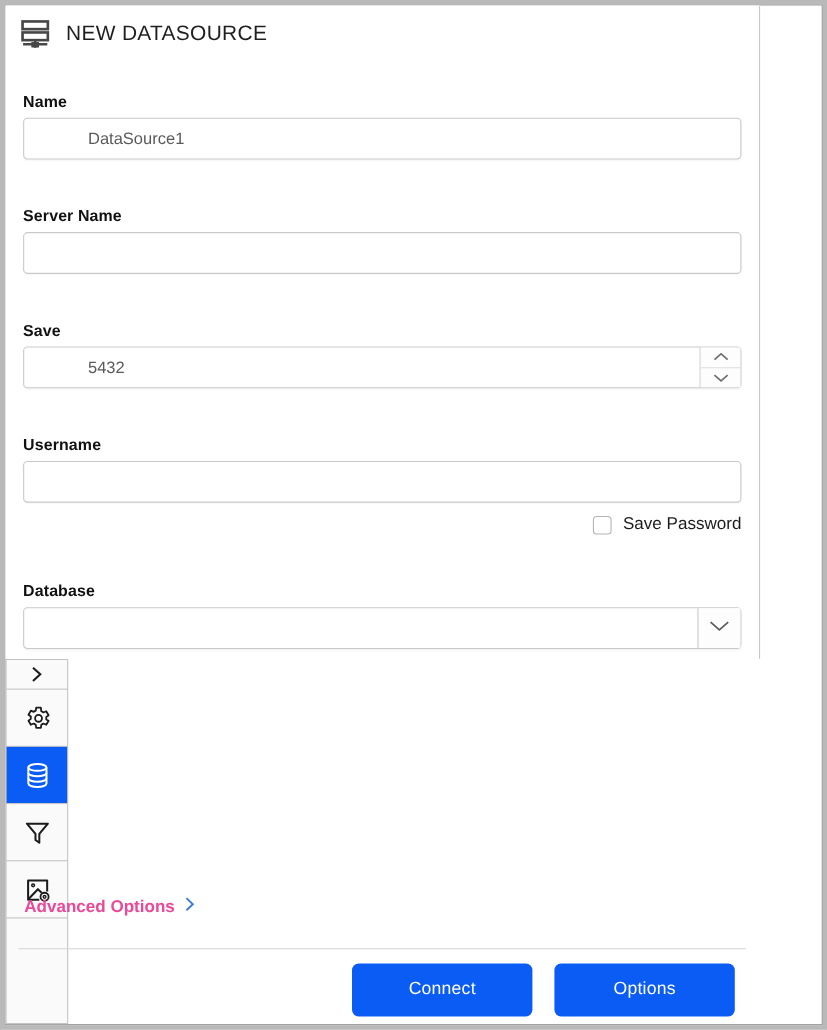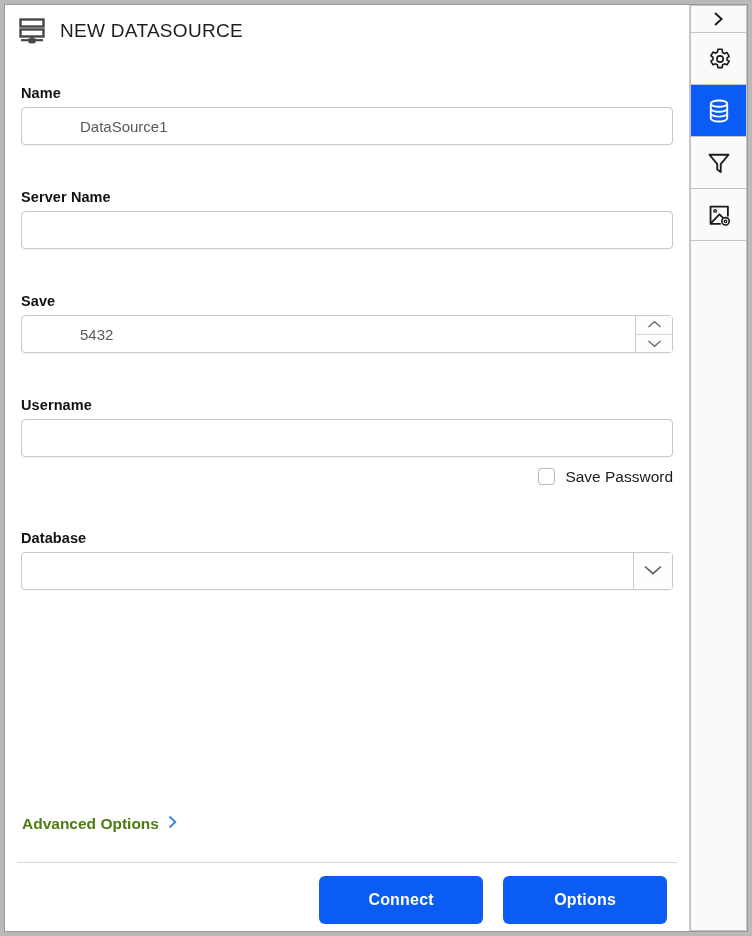--- a/index.html
+++ b/index.html
@@ -18,21 +18,21 @@
   .window {
     position: absolute;
     left: 4px;
     top: 4px;
     width: 744px;
     height: 928px;
     background: #ffffff;
     border: 1px solid #9a9a9a;
     box-sizing: border-box;
     display: flex;
-    flex-direction: row;
+    flex-direction: column;
   }
 
   
   .main {
     width: 686px;
     height: 100%;
     box-sizing: border-box;
     position: relative;
     background: #ffffff;
     border-right: 1px solid #c8c8c8;
@@ -129,21 +129,21 @@
     display: flex;
     align-items: center;
     justify-content: center;
     border-left: 1px solid #c9c9c9;
     background: #fdfdfd;
     cursor: default;
   }
 
   .checkbox-row {
     display: flex;
-    align-items: flex-start;
+    align-items: center;
     justify-content: flex-end;
     margin: 11px 0 26px 0;
   }
   .checkbox-box {
     width: 17px;
     height: 17px;
     border: 1.6px solid #b4b4b4;
     border-radius: 3.5px;
     background: #ffffff;
     margin-right: 10px;
@@ -154,21 +154,21 @@
     font-size: 15.5px;
     color: #1b1b1b;
   }
 
   .advanced-link {
     position: absolute;
     left: 17px;
     top: 810px;
     display: flex;
     align-items: center;
-    color: #4d7c0f;
+    color: #ec4899;
     font-size: 15.5px;
     font-weight: bold;
     text-decoration: none;
     cursor: default;
   }
   .advanced-link .chev {
     margin-left: 9px;
     display: block;
   }
 
@@ -194,21 +194,21 @@
   }
   .btn {
     width: 164px;
     height: 48px;
     border: none;
     border-radius: 6px;
     background: #0a5cf5;
     color: #ffffff;
     font-family: "Liberation Sans", sans-serif;
     font-size: 16px;
-    font-weight: bold;
+    font-weight: normal;
     cursor: default;
     letter-spacing: 0.2px;
   }
 
   
   .rail {
     width: 57px;
     height: 100%;
     background: #c4c4c4;
     box-sizing: border-box;

